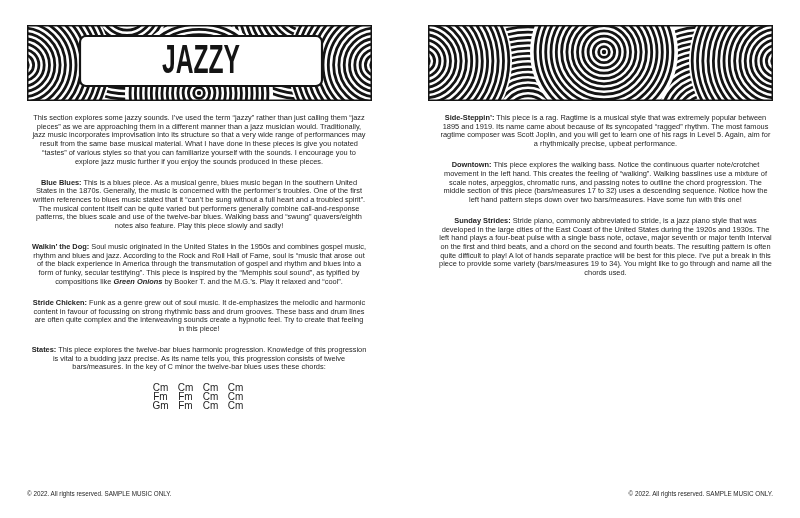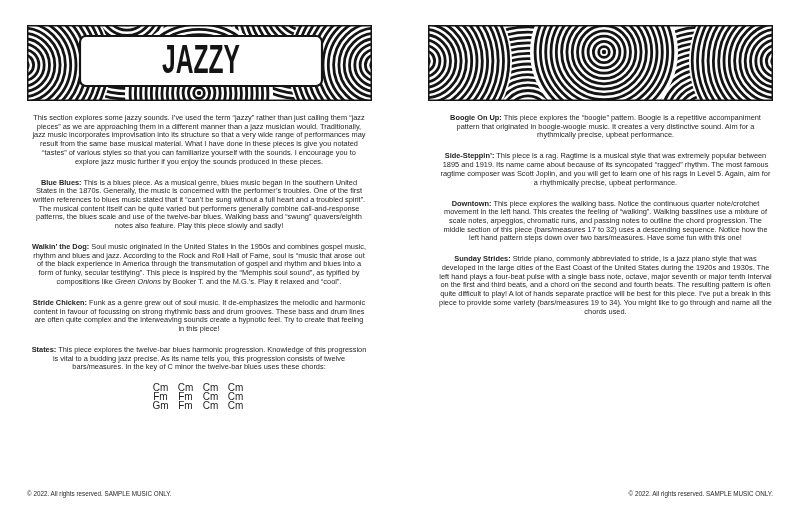--- a/index.html
+++ b/index.html
@@ -10,21 +10,21 @@
   .page{position:absolute;top:25px;width:345px;}
   .page.left{left:27px;}
   .page.right{left:428px;}
   .banner{width:330px;height:76px;}
   .banner svg{display:block;}
   .body-text{margin-top:13px;font-size:7.4px;line-height:8.7px;text-align:center;}
   .page.left .body-text{margin-left:4px;width:336px;}
   .page.right .body-text{margin-left:10px;width:335px;}
   .body-text p{margin:0 0 12.3px 0;}
   .body-text b{font-weight:bold;}
-  .body-text i{font-style:italic;}
+  .body-text i{font-style:italic;font-weight:bold;}
   .chords{
     display:grid;grid-template-columns:repeat(4,25px);
     margin:3px 0 14px 117px;font-size:10px;line-height:8.7px;
   }
   .footer{position:absolute;top:490px;font-size:6.3px;line-height:8px;color:#1e1e1e;}
   .footer.fl{left:27px;}
   .footer.fr{right:27px;text-align:right;}
   .jazzy-title{
     font-family:"Liberation Sans",sans-serif;font-weight:bold;
   }
@@ -259,21 +259,20 @@
           <circle cx="176" cy="27" r="52.99999999999999" fill="none" stroke="#141414" stroke-width="2.8"></circle>
           <circle cx="176" cy="27" r="58.29999999999999" fill="none" stroke="#141414" stroke-width="2.8"></circle>
           <circle cx="176" cy="27" r="63.59999999999999" fill="none" stroke="#141414" stroke-width="2.8"></circle>
           <circle cx="176" cy="27" r="68.89999999999999" fill="none" stroke="#141414" stroke-width="2.8"></circle>
         </g>
       <rect x="0.75" y="0.75" width="343.5" height="74.5" fill="none" stroke="#141414" stroke-width="1.5"></rect>
     </svg>
   </div>
 
   <div class="body-text">
-    <p><b>Boogie On Up:</b><span> This piece explores the “boogie” pattern. Boogie is a repetitive accompaniment pattern that originated in boogie-woogie music. It creates a very distinctive sound. Aim for a rhythmically precise, upbeat performance.</span></p>
     <p><b>Side-Steppin’:</b><span> This piece is a rag. Ragtime is a musical style that was extremely popular between 1895 and 1919. Its name came about because of its syncopated “ragged” rhythm. The most famous ragtime composer was Scott Joplin, and you will get to learn one of his rags in Level 5. Again, aim for a rhythmically precise, upbeat performance.</span></p>
     <p><b>Downtown:</b><span> This piece explores the walking bass. Notice the continuous quarter note/crotchet movement in the left hand. This creates the feeling of “walking”. Walking basslines use a mixture of scale notes, arpeggios, chromatic runs, and passing notes to outline the chord progression. The middle section of this piece (bars/measures 17 to 32) uses a descending sequence. Notice how the left hand pattern steps down over two bars/measures. Have some fun with this one!</span></p>
     <p><b>Sunday Strides:</b><span> Stride piano, commonly abbreviated to stride, is a jazz piano style that was developed in the large cities of the East Coast of the United States during the 1920s and 1930s. The left hand plays a four-beat pulse with a single bass note, octave, major seventh or major tenth Interval on the first and third beats, and a chord on the second and fourth beats. The resulting pattern is often quite difficult to play! A lot of hands separate practice will be best for this piece. I’ve put a break in this piece to provide some variety (bars/measures 19 to 34). You might like to go through and name all the chords used.</span></p>
   </div>
 </section>
 
 <div class="footer fl">© 2022. All rights reserved. SAMPLE MUSIC ONLY.</div>
 <div class="footer fr">© 2022. All rights reserved. SAMPLE MUSIC ONLY.</div>
 
 </body></html>

